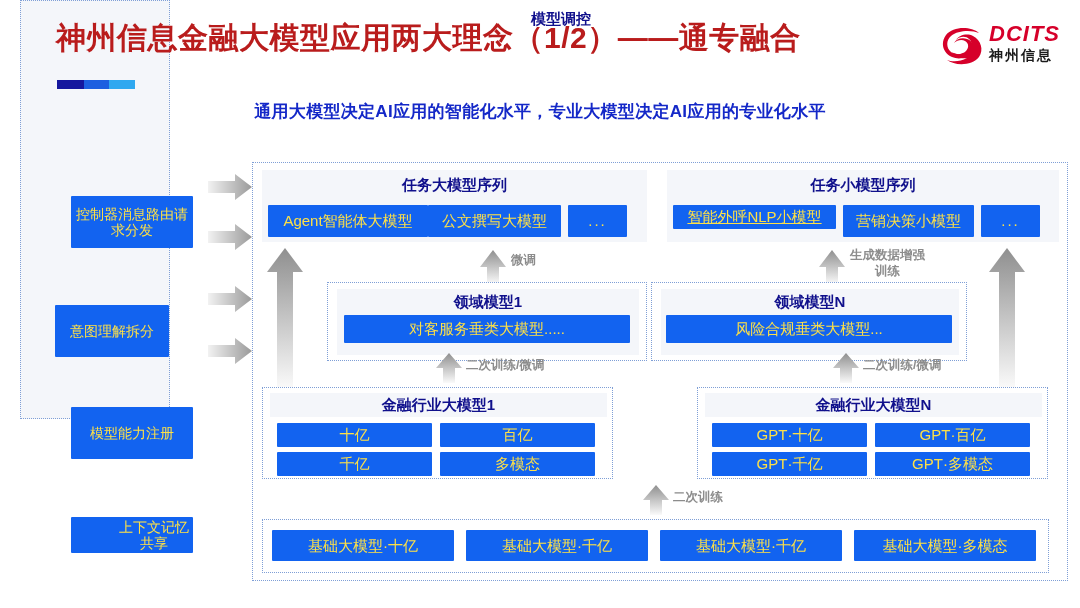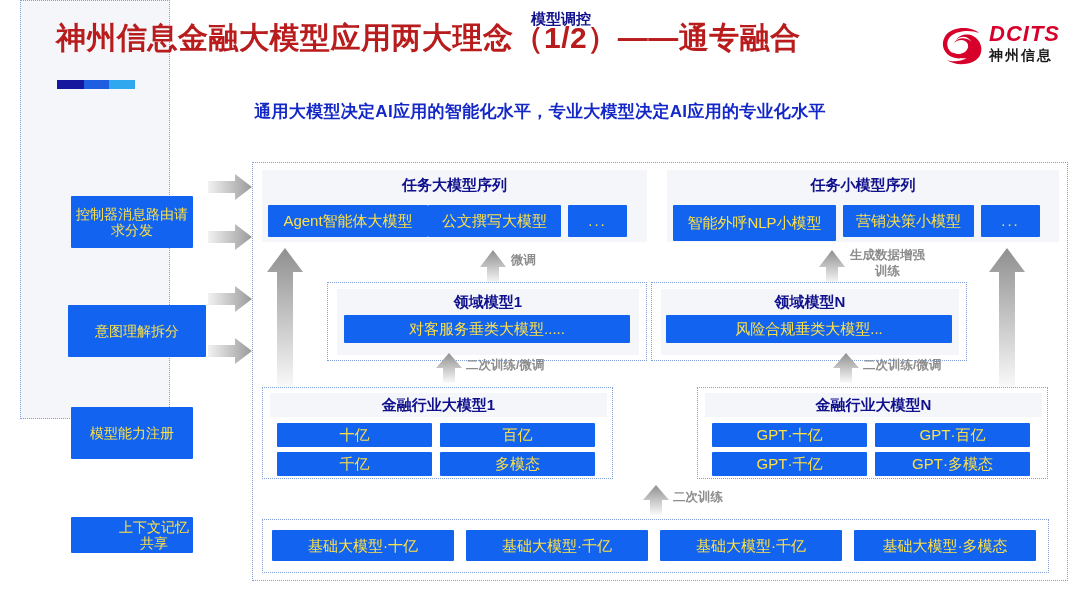--- a/index.html
+++ b/index.html
@@ -89,21 +89,21 @@
     <div class="logo-txt">
       <div class="logo-dcits">DCITS</div>
       <div class="logo-cn">神州信息</div>
     </div>
   </div>
 
   <div id="sidebar">
     <div class="hdr">模型调控</div>
   </div>
   <div class="bluebox side-btn" style="left:71px; top:196px; width:122px; height:52px;">控制器消息路由请求分发</div>
-  <div class="bluebox side-btn" style="left:68px; top:305px; width:138px; height:52px;text-align:right;">意图理解拆分</div>
+  <div class="bluebox side-btn" style="left:55px; top:305px; width:114px; height:52px;text-align:right;">意图理解拆分</div>
   <div class="bluebox side-btn" style="left:71px; top:407px; width:122px; height:52px;">模型能力注册</div>
   <div class="bluebox side-btn" style="left:71px; top:517px; width:122px; height:36px;padding-left:44px;">上下文记忆共享</div>
 
   <svg class="arr-right" style="left:208px; top:174px;" viewBox="0 0 44 26">
     <defs>
         <linearGradient id="gR" x1="0" y1="0" x2="1" y2="0">
       <stop offset="0%" stop-color="#f2f2f2"></stop>
           <stop offset="100%" stop-color="#9a9a9a"></stop>
         </linearGradient>
       </defs>
@@ -133,21 +133,21 @@
   <div class="panel seq-panel" style="left:262px; top:170px; width:385px; height:72px;">
     <div class="hdr" style="top:6px;">任务大模型序列</div>
   </div>
   <div class="bluebox seq-item" style="left:268px; top:205px; width:160px; height:32px;">Agent智能体大模型</div>
   <div class="bluebox seq-item" style="left:428px; top:205px; width:133px; height:32px;">公文撰写大模型</div>
   <div class="bluebox seq-item dots" style="left:568px; top:205px; width:59px; height:32px;">...</div>
 
   <div class="panel seq-panel" style="left:667px; top:170px; width:392px; height:72px;">
     <div class="hdr" style="top:6px;">任务小模型序列</div>
   </div>
-  <div class="bluebox seq-item" style="left:673px; top:205px; width:163px; height:36px;">智能外呼NLP小模型</div>
+  <div class="bluebox seq-item" style="left:673px; top:205px; width:163px; height:24px;text-decoration:underline;">智能外呼NLP小模型</div>
   <div class="bluebox seq-item" style="left:843px; top:205px; width:131px; height:32px;">营销决策小模型</div>
   <div class="bluebox seq-item dots" style="left:981px; top:205px; width:59px; height:32px;">...</div>
 
   <svg class="arr-up" style="left:267px; top:248px; width:36px; height:140px;" viewBox="0 0 36 140">
     <path d="M18 0 L36 24 H26 V140 H10 V24 H0 Z" fill="url(#gU)"></path>
   </svg>
   <svg class="arr-up" style="left:989px; top:248px; width:36px; height:140px;" viewBox="0 0 36 140">
     <path d="M18 0 L36 24 H26 V140 H10 V24 H0 Z" fill="url(#gU)"></path>
   </svg>
 

